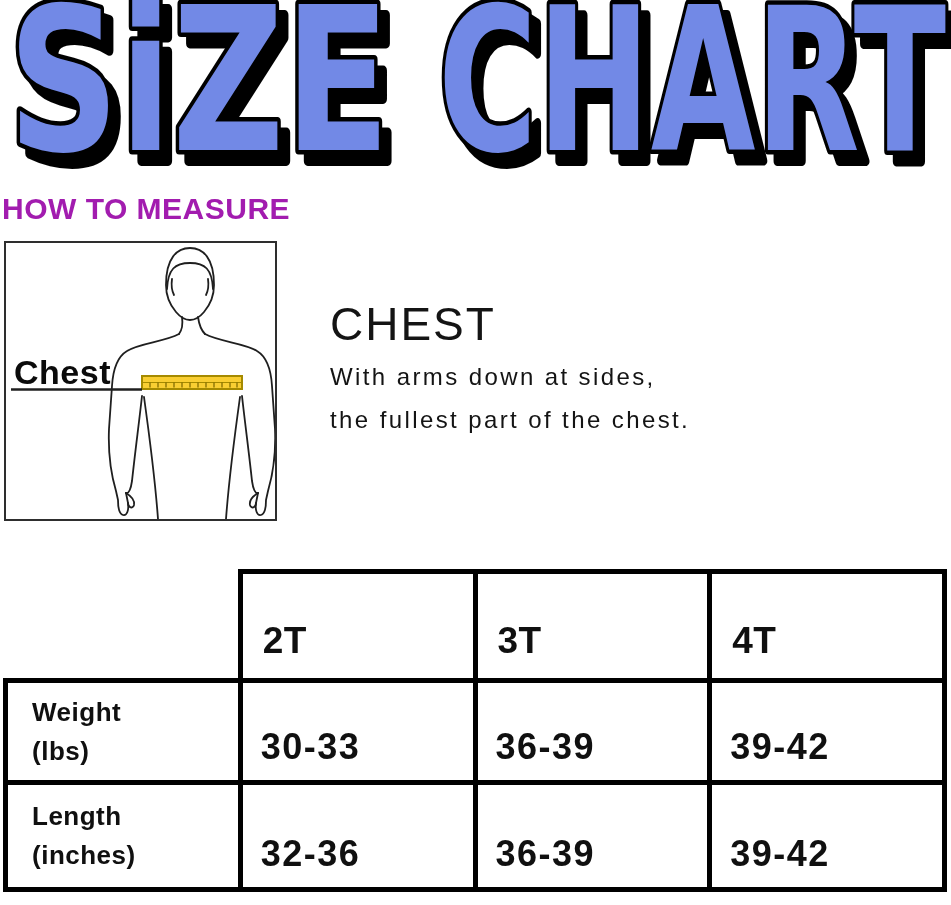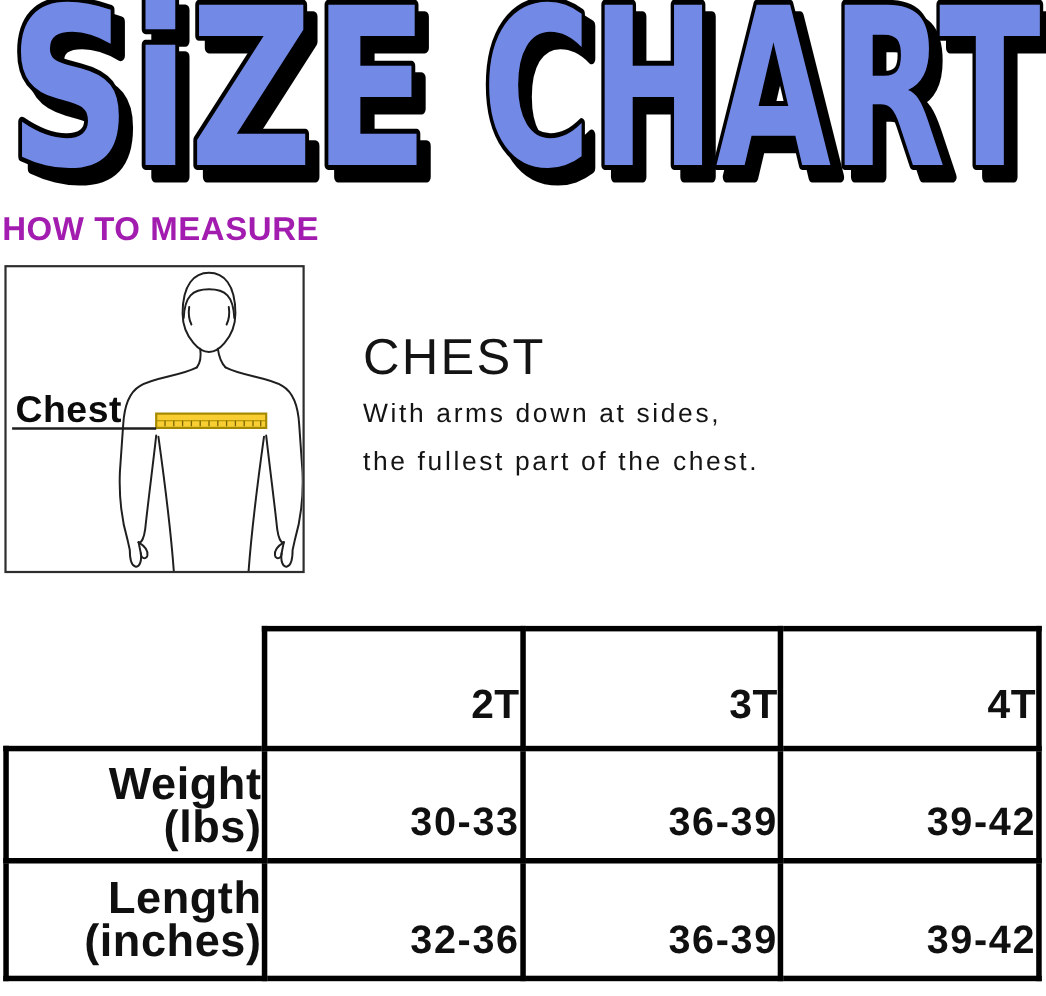--- a/index.html
+++ b/index.html
@@ -20,24 +20,24 @@
   .figure-box svg { display:block; }
 
   
   .chest-block { position:absolute; left:330px; top:299px; width:621px; }
   .chest-heading { font-size:46px; font-weight:400; letter-spacing:2px; line-height:50px; color:#141414; }
   .chest-lines { margin-top:6px; font-size:24px; font-weight:400; letter-spacing:2.4px; line-height:43px; color:#141414; }
 
   
   .table-wrap { position:absolute; left:3px; top:569px; width:944px; }
   table { border-collapse:collapse; width:944px; table-layout:fixed; }
-  td { border:5px solid #000000; background:#ffffff; overflow:hidden;text-align:right; }
+  td { border:5px solid #000000; background:#ffffff; overflow:hidden; }
   td.corner { border:none; background:transparent; }
   td.size-head { vertical-align:bottom; padding:0 0 16px 20px; font-size:37px; font-weight:bold; letter-spacing:0.5px; }
-  td.row-label { vertical-align:middle; padding-left:24px; font-size:41px; font-weight:bold; line-height:39px; letter-spacing:0.5px; }
+  td.row-label { vertical-align:middle; padding-left:24px; font-size:26px; font-weight:bold; line-height:39px; letter-spacing:0.5px; }
   td.cell-val  { vertical-align:bottom; padding:0 0 12px 18px; font-size:36px; font-weight:700; letter-spacing:1.5px; }
   tr.r-head  td { height:109px; }
   tr.r-weight td { height:102px; }
   tr.r-length td { height:107px; }
 </style>
 </head>
 <body>
 
 <div class="title-wrap">
   <svg width="951" height="172" viewBox="0 0 951 172">

